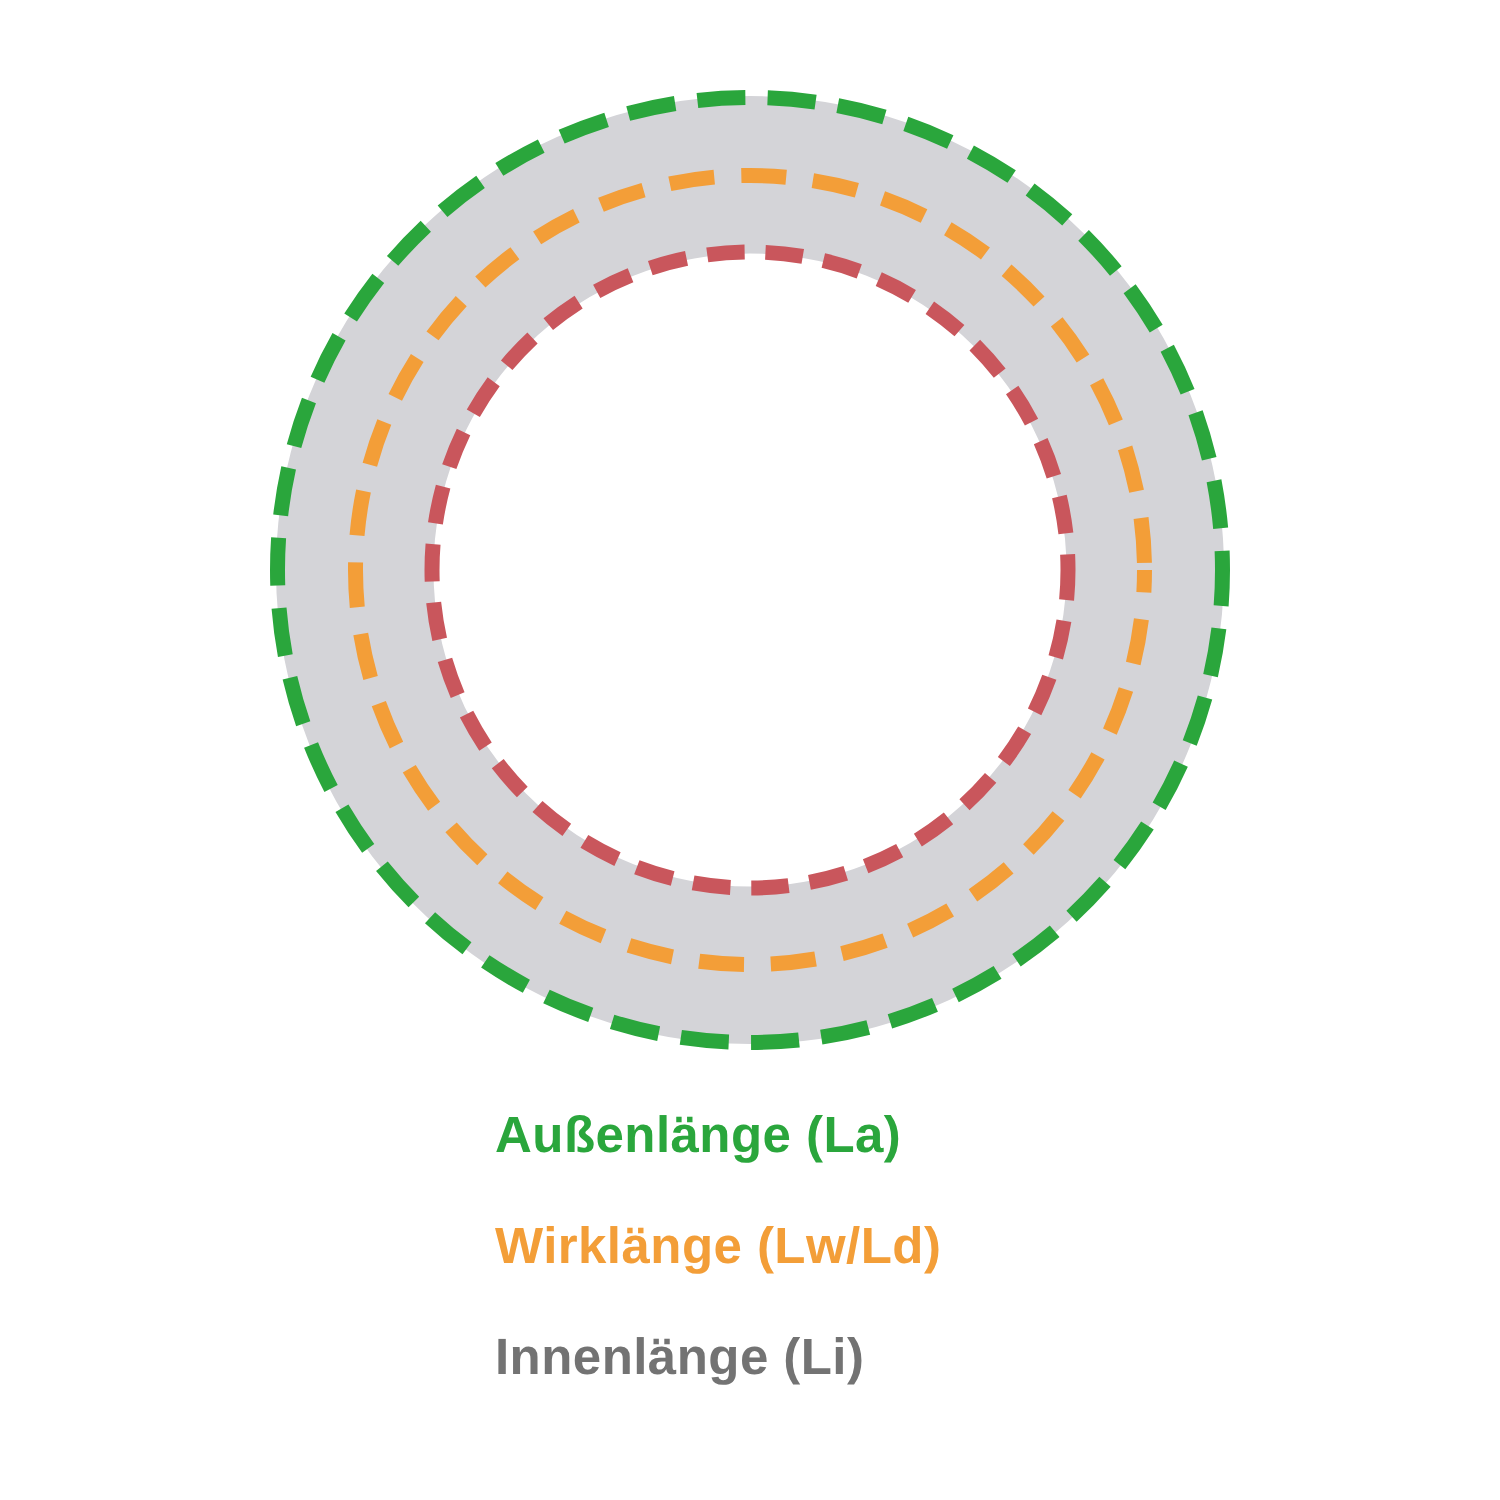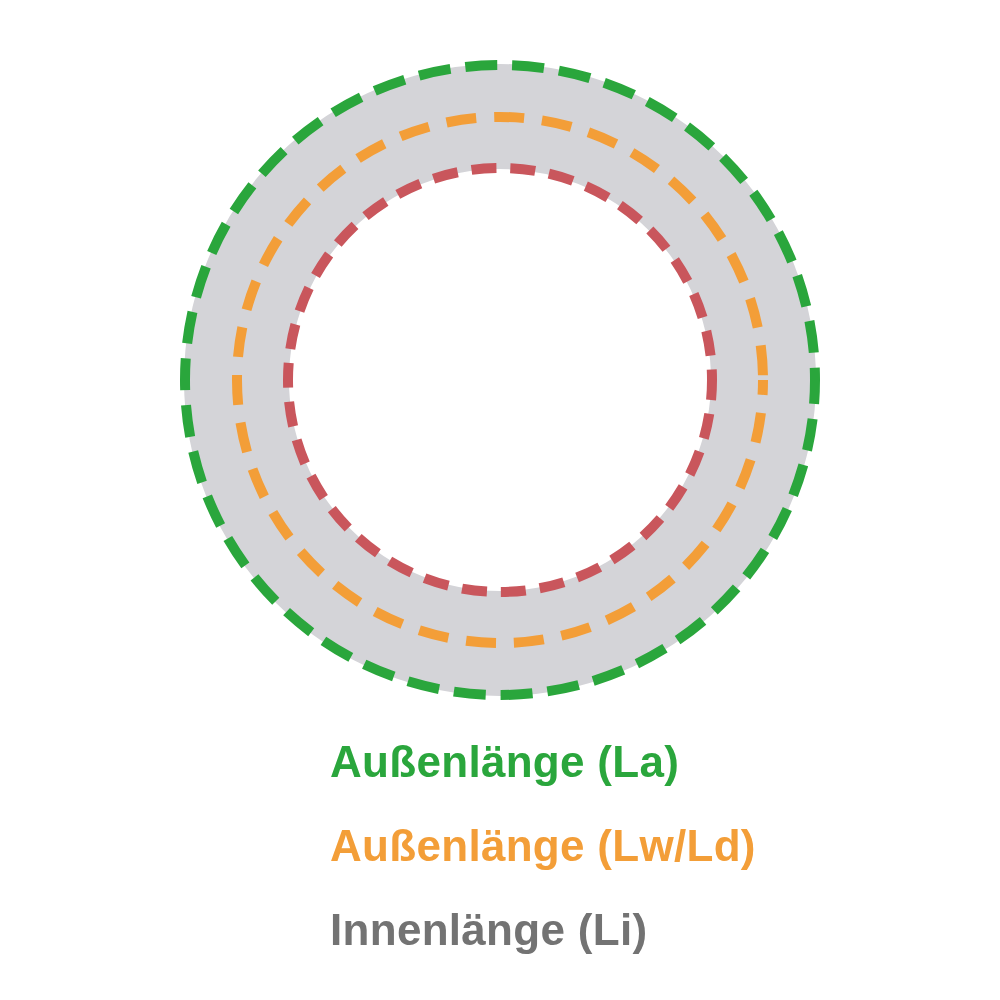--- a/index.html
+++ b/index.html
@@ -24,21 +24,21 @@
   }
   .legend {
     position: absolute;
     left: 330px;
     top: 740px;
     display: flex;
     flex-direction: column;
     gap: 40px;
   }
   .legend-item {
-    font-size: 44px;
+    font-size: 34px;
     line-height: 1;
     font-weight: 700;
     letter-spacing: 0.3px;
     white-space: nowrap;
   }
 </style>
 </head>
 <body>
 
 <div>
@@ -50,18 +50,18 @@
     <circle cx="500" cy="380" r="315" fill="none" stroke-width="10" stroke-dasharray="32 15" stroke-dashoffset="8" stroke="#2aa63c"></circle>
 
     <circle cx="500" cy="380" r="263" fill="none" stroke-width="10" stroke-dasharray="30 18" stroke-dashoffset="15" stroke="#f39e38"></circle>
 
     <circle cx="500" cy="380" r="212" fill="none" stroke-width="10" stroke-dasharray="25 14" stroke-dashoffset="5" stroke="#c9565c"></circle>
   </svg>
 
   <div class="legend">
     <div class="legend-item" style="color: rgb(42, 166, 60);">Außenlänge (La)</div>
 
-    <div class="legend-item" style="color: rgb(243, 158, 56);">Außenlänge (Lw/Ld)</div>
+    <div class="legend-item" style="color: rgb(243, 158, 56);">Wirklänge (Lw/Ld)</div>
 
     <div class="legend-item" style="color: #737373;">Innenlänge (Li)</div>
   </div>
 
 </div>
 
 </body></html>

